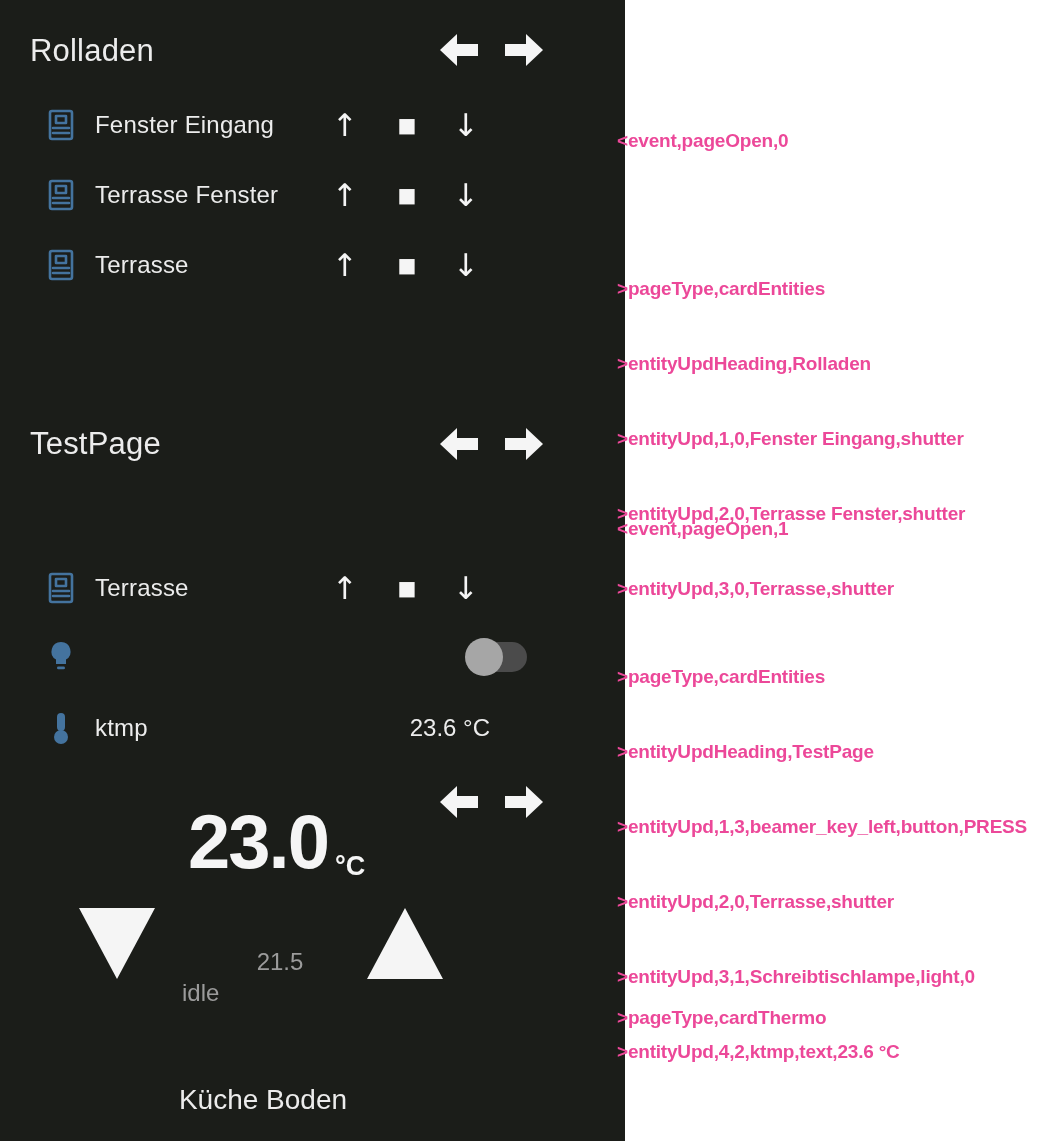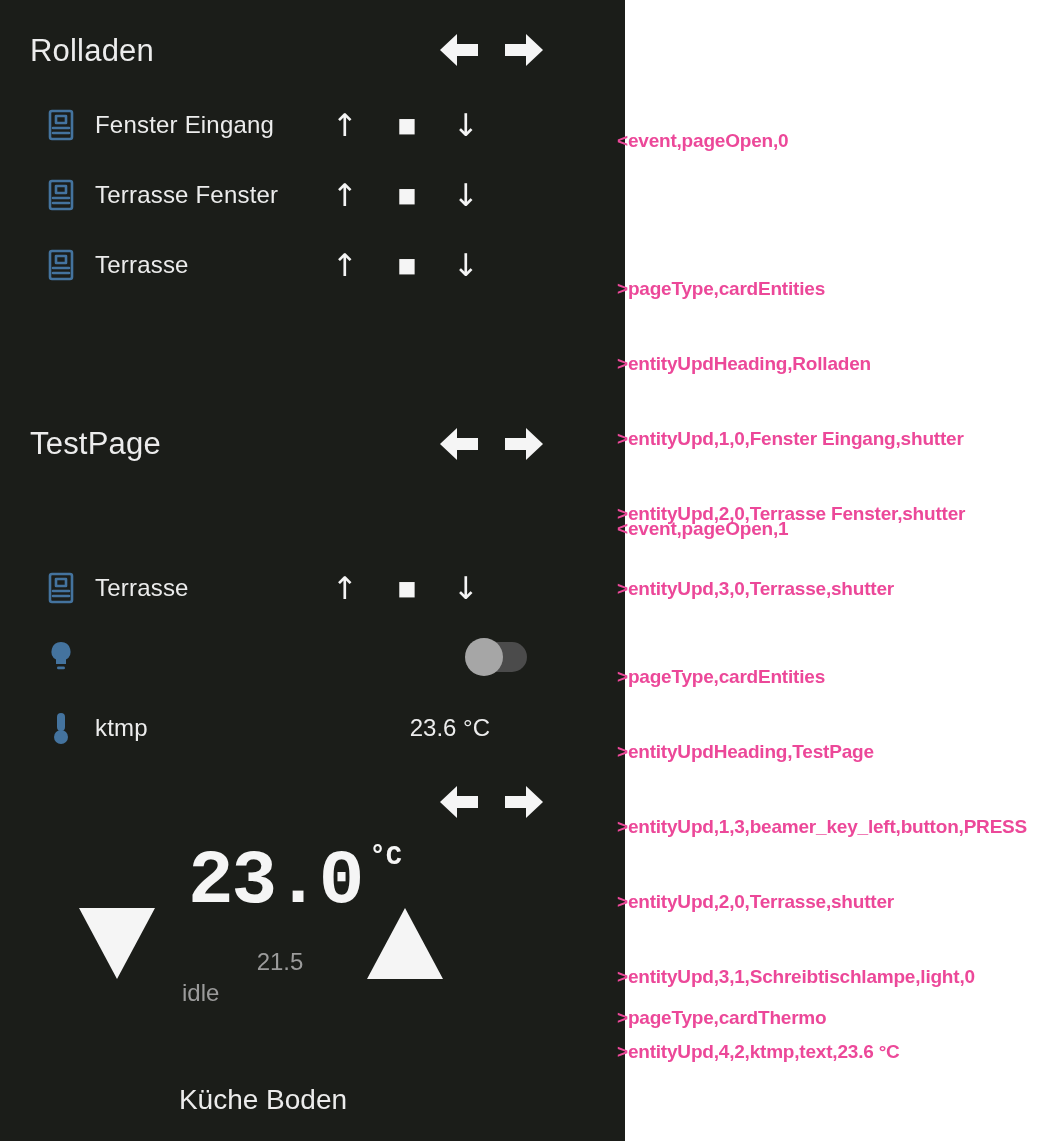--- a/index.html
+++ b/index.html
@@ -34,21 +34,21 @@
   .ctl-stop{left:407px;font-size:20px;}
   .ctl-down{left:466px;font-size:31px;}
 
   .row-value{position:absolute;right:75px;top:50%;transform:translateY(-50%);font-size:24px;color:var(--text,#ececec);white-space:nowrap;}
   .row-value.press{color:var(--press,#1d9cd8);font-weight:700;letter-spacing:.5px;font-size:25px;}
 
   .toggle{position:absolute;right:38px;top:50%;transform:translateY(-50%);width:56px;height:30px;border-radius:15px;background:var(--toggle_track,#4b4b4b);cursor:pointer;}
   .toggle .knob{position:absolute;left:-6px;top:-4px;width:38px;height:38px;border-radius:50%;background:var(--toggle_knob,#a6a6a6);}
 
   
-  .thermo-temp{position:absolute;left:188px;top:844px;display:flex;align-items:flex-start;color:var(--glyph,#f5f5f5);font-family:Liberation Mono, monospace;}
+  .thermo-temp{position:absolute;left:188px;top:804px;display:flex;align-items:flex-end;color:var(--glyph,#f5f5f5);}
   .thermo-temp .num{font-size:76px;font-weight:700;line-height:1;letter-spacing:-2px;}
   .thermo-temp .unit{font-size:27px;font-weight:700;margin:0 0 0 7px;line-height:1;}
   .tri{position:absolute;width:76px;height:71px;cursor:pointer;}
   .tri svg{display:block;width:100%;height:100%;}
   .tri polygon{fill:var(--glyph,#f5f5f5);}
   .tri-down{left:79px;top:908px}
   .tri-up{left:367px;top:908px}
   .thermo-set{position:absolute;left:200px;top:948px;width:160px;text-align:center;font-size:24px;color:var(--muted,#9b9b9b);}
   .thermo-state{position:absolute;left:182px;top:979px;width:160px;text-align:left;font-size:24px;color:var(--muted,#9b9b9b);}
   .thermo-name{position:absolute;left:112px;top:1084px;width:302px;text-align:center;font-size:28px;color:var(--text,#ececec);white-space:nowrap;}

